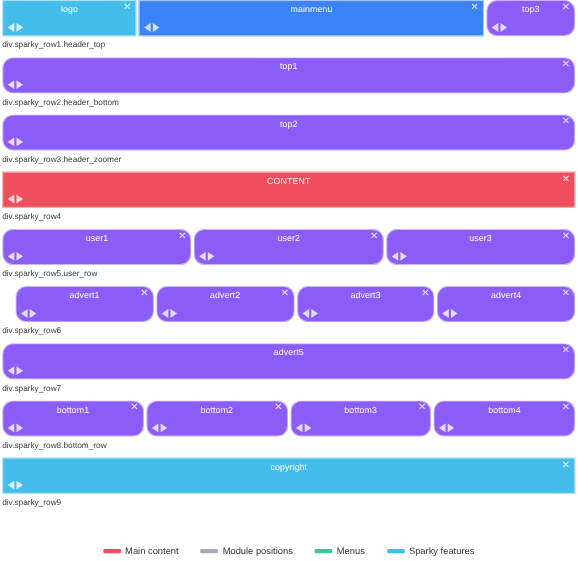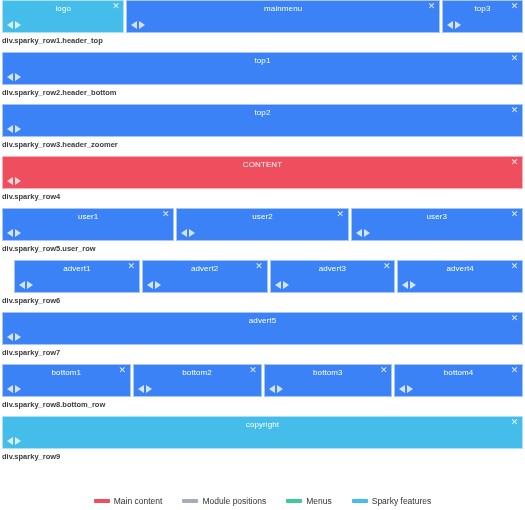--- a/index.html
+++ b/index.html
@@ -38,21 +38,21 @@
     box-sizing: border-box;
     border: 1px solid rgba(255,255,255,0.55);
     display: block;
     overflow: hidden;
   }
 
   .cell + .cell {
     margin-left: 2px;
   }
 
-  .cell.grey      { background: #3b82f6; }
+  .cell.grey      { background: #8b5cf6; border-radius: 10px; }
   .cell.red       { background: #ef4e5e; }
   .cell.green     { background: #3b82f6; padding-left: 32px; }
   .cell.blue      { background: #45bdea; }
 
   .cell-title {
     position: absolute;
     top: 2px;
     left: 0;
     right: 0;
     text-align: center;
@@ -96,21 +96,20 @@
   }
   .arrow.left  { border-right: 6px solid rgba(255,255,255,0.78); }
   .arrow.right { border-left: 6px solid rgba(255,255,255,0.78); }
 
   .row-label {
     font-size: 7.5px;
     line-height: 11px;
     color: #3a3a3a;
     padding: 2px 0 2px 2px;
     white-space: nowrap;
-    font-weight: bold;
   }
 
   
   #legend {
     position: absolute;
     left: 0;
     bottom: 4px;
     width: 525px;
     display: flex;
     justify-content: center;

